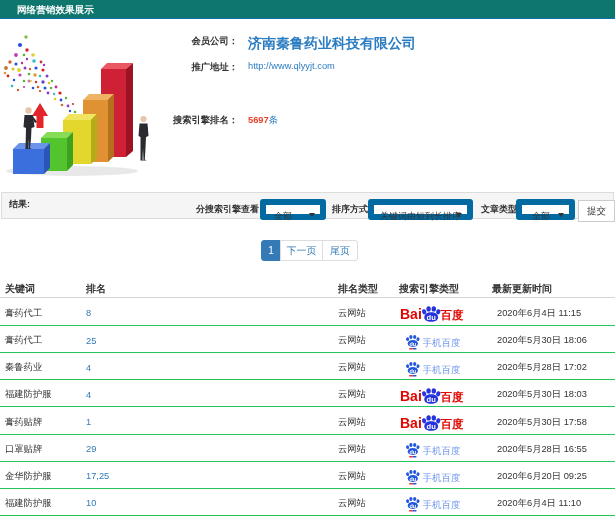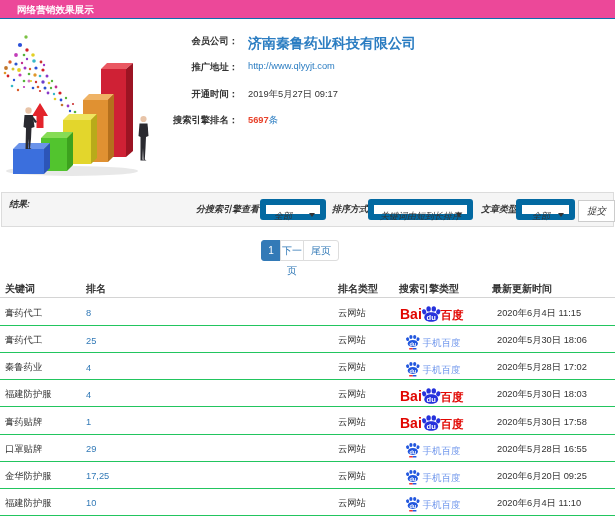--- a/index.html
+++ b/index.html
@@ -1,46 +1,46 @@
 <!DOCTYPE html>
 <html><head>
 <meta charset="utf-8">
 <style>
 * { margin:0; padding:0; box-sizing:border-box; }
 html,body { width:615px; height:520px; background:#fff; overflow:hidden;
   font-family:"Liberation Sans",sans-serif; }
 #page { position:relative; width:615px; height:520px; }
 .topbar { position:absolute; left:0; top:0; width:615px; height:19px;
-  background:#ec4899; border-bottom:1px solid #0e6fae; }
+  background:#0f766e; border-bottom:1px solid #0e6fae; }
 .topbar span { position:absolute; left:17px; top:4px; font-size:9.6px;
   font-weight:bold; color:#fff; }
 #illu { position:absolute; left:0; top:24px; }
 .inforow { position:absolute; left:0; width:615px; height:14px; font-size:9.3px; }
 .inforow .lbl { position:absolute; left:0; top:0; width:238px; text-align:right;
   color:#333; font-weight:bold; }
 .inforow .val { position:absolute; left:248px; top:0; }
 .blue { color:#2b7dc2; }
-.filterbar { position:absolute; left:1px; top:192px; width:613px; height:35px;
-  background:#f5f5f5; border:1px solid #dcdcdc;font-style:italic; }
+.filterbar { position:absolute; left:1px; top:192px; width:613px; height:27px;
+  background:#f5f5f5; border:1px solid #dcdcdc; }
 .filterbar .flbl { position:absolute; top:10px; font-size:9px; font-weight:bold; color:#333; }
 .sel { position:absolute; top:6px; height:21px; background:#fff;
   border:6px solid #0369a1; border-radius:3px; font-size:9px; color:#333; }
 .sel .st { position:absolute; left:10px; top:5px; }
 .sel .ar { position:absolute; right:5px; top:8px; width:0; height:0;
   border-left:3.5px solid transparent; border-right:3.5px solid transparent;
   border-top:4.5px solid #333; }
 .btnsubmit { position:absolute; left:576px; top:7px; width:37px; height:22px;
   background:#fff; border:1px solid #ccc; border-radius:0;
   font-size:9.5px; color:#333; text-align:center; line-height:20px; }
 .pager { position:absolute; left:261px; top:240px; height:21px; font-size:10px; }
 .pager span { display:inline-block; float:left; height:21px; line-height:20px;
   border:1px solid #ddd; background:#fff; color:#337ab7; text-align:center; }
 .pager .pg1 { width:20px; background:#337ab7; border-color:#337ab7; color:#fff;
   border-radius:3px 0 0 3px; }
-.pager .pg2 { width:24px; margin-left:-1px; }
+.pager .pg2 { width:43px; margin-left:-1px; }
 .pager .pg3 { width:36px; margin-left:-1px; border-radius:0 3px 3px 0; }
 table.rank { position:absolute; left:0; top:269px; width:615px;
   border-collapse:collapse; table-layout:fixed; font-size:9.3px; color:#333; }
 table.rank th { height:28.5px; text-align:left; font-weight:bold; color:#333;
   font-size:10px; padding:0 0 1.5px 5px; border-bottom:1px solid #d4d4d4;
   vertical-align:bottom; }
 table.rank td { height:27.1px; padding:3px 0 0 5px; border-bottom:1px solid #22c55e;
   vertical-align:middle; }
 table.rank td.c5 { padding-left:10px; }
 table.rank tr:nth-child(2) td { height:28.2px; }
@@ -150,24 +150,20 @@
   </svg>
 
   <div class="inforow" style="top:34.5px;">
       <span class="lbl">会员公司：</span>
     <span class="val blue" style="font-weight:bold; font-size:14px;">济南秦鲁药业科技有限公司</span>
     </div>
   <div class="inforow" style="top:61px;">
       <span class="lbl">推广地址：</span>
     <span class="val blue">http://www.qlyyjt.com</span>
     </div>
-  <div class="inforow" style="top:87.5px;">
-      <span class="lbl">开通时间：</span>
-    <span class="val" style="color:#333;">2019年5月27日 09:17</span>
-    </div>
   <div class="inforow" style="top:114px;">
       <span class="lbl">搜索引擎排名：</span>
     <span class="val"><b style="color:#e8432c;">5697</b><span class="blue">条</span></span>
     </div>
 
   <div class="filterbar">
     <span class="flbl" style="left:7px; top:5px;">结果:</span>
     <span class="flbl" style="left:194px;">分搜索引擎查看</span>
     <span class="sel" style="left:258px; width:66px;">
         <span class="st" style="left:8px;">全部</span>

